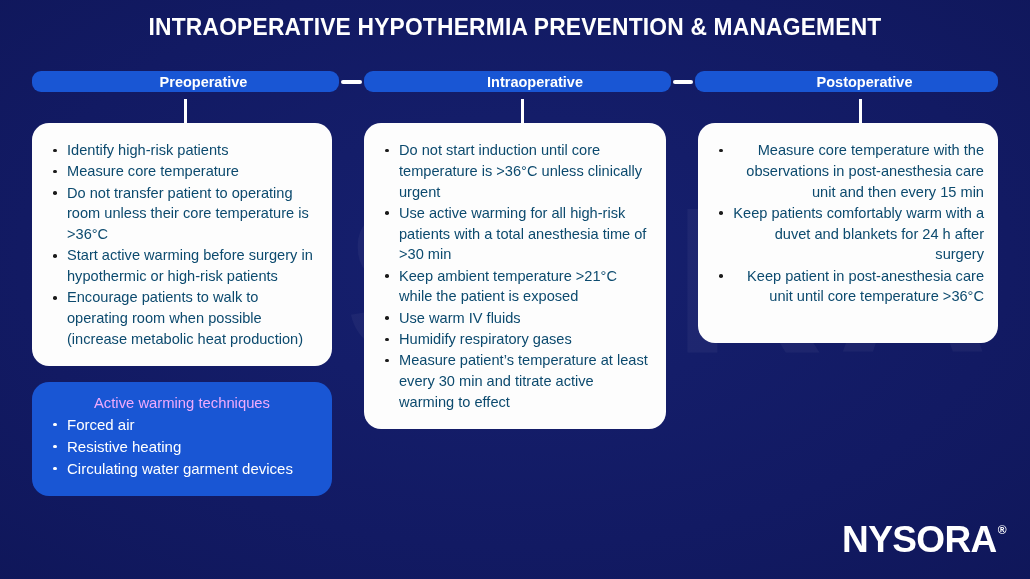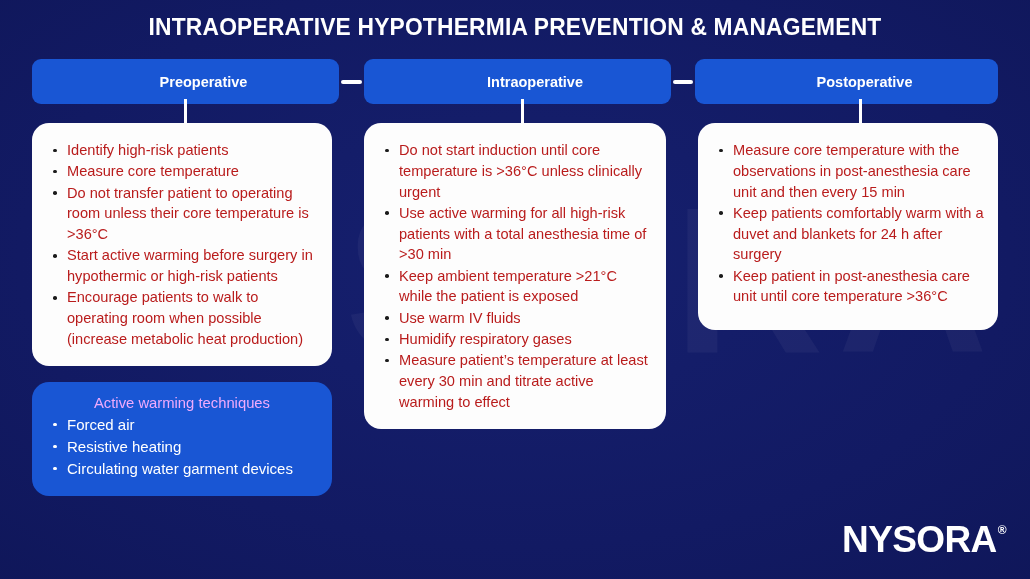--- a/index.html
+++ b/index.html
@@ -55,21 +55,21 @@
   .tab-row {
     position: absolute;
     top: 64px;
     left: 32px;
     width: 966px;
     height: 35px;
     display: flex;
     align-items: center;
   }
   .tab {
-    height: 45px;
+    height: 21px;
     background: #1956d4;
     border-radius: 9px;
     color: #ffffff;
     font-size: 14.5px;
     font-weight: bold;
     display: flex;
     align-items: center;
     justify-content: center;
     flex: 0 0 auto;
     padding-left: 36px;
@@ -109,27 +109,27 @@
   }
   .column { width: 300px; display: flex; flex-direction: column; gap: 16px; }
   .column-intra { width: 302px; }
   .column-post  { width: 300px; }
 
   .card {
     background: #fdfdfd;
     border-radius: 17px;
     padding: 17px 14px 16px 14px;
   }
-  .card-post { padding-bottom: 22px; }
+  .card-post { padding-bottom: 35px; text-align: right; }
 
   ul.bullets { list-style: none; }
   ul.bullets li {
     position: relative;
     padding-left: 21px;
-    color: #b91c1c;
+    color: #0c4a6e;
     font-size: 14.6px;
     line-height: 1.425;
     margin-bottom: 0.5px;
   }
   ul.bullets li::before {
     content: "";
     position: absolute;
     left: 7px;
     top: 8.5px;
     width: 3.6px;

